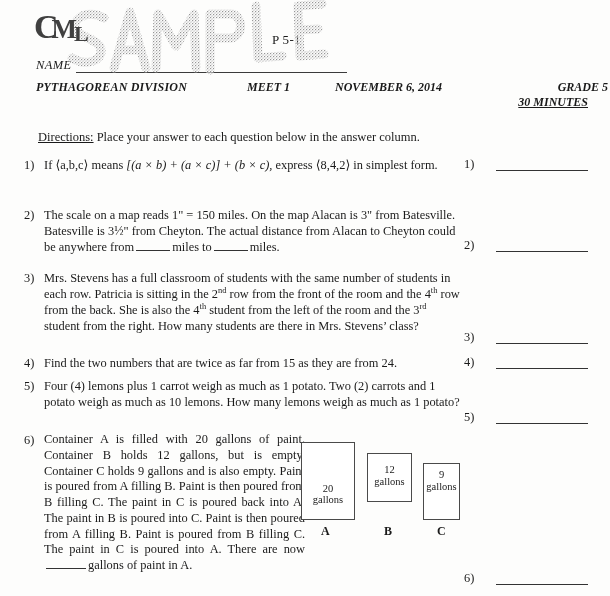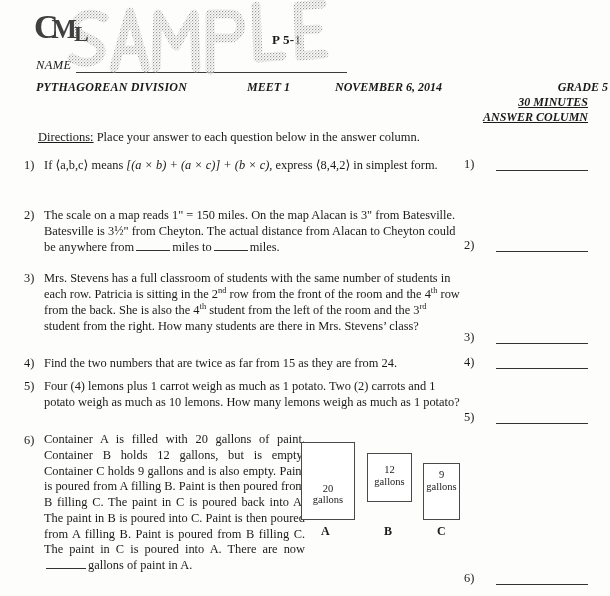--- a/index.html
+++ b/index.html
@@ -48,21 +48,21 @@
     z-index: 2;
     opacity: .62;
     pointer-events: none;
   }
 
   .p-code {
     position: absolute;
     left: 272px;
     top: 32px;
     font-family: "Liberation Serif", serif;
-    font-weight: bold;
+    font-weight: normal;
     font-size: 13px;
     letter-spacing: .3px;
   }
 
   .name-label {
     position: absolute;
     left: 36px;
     top: 58px;
     font-style: italic;
     font-size: 12.5px;
@@ -270,21 +270,20 @@
   <div class="name-label">NAME</div>
   <div class="name-rule"></div>
 
   <div class="hdr-row">
     <div class="hdr-division">PYTHAGOREAN DIVISION</div>
     <div class="hdr-meet">MEET 1</div>
     <div class="hdr-date">NOVEMBER 6, 2014</div>
     <div class="hdr-grade">GRADE 5</div>
   </div>
   <div class="hdr-minutes">30 MINUTES</div>
-  <div class="hdr-anscol">ANSWER COLUMN</div>
 
   <div class="directions">
     <span class="dir-word">Directions:</span>
     <span>Place your answer to each question below in the answer column.</span>
   </div>
 
   <div class="prob p1">
     <div class="num">1)</div>
     <div class="body">
       <span>If</span>

